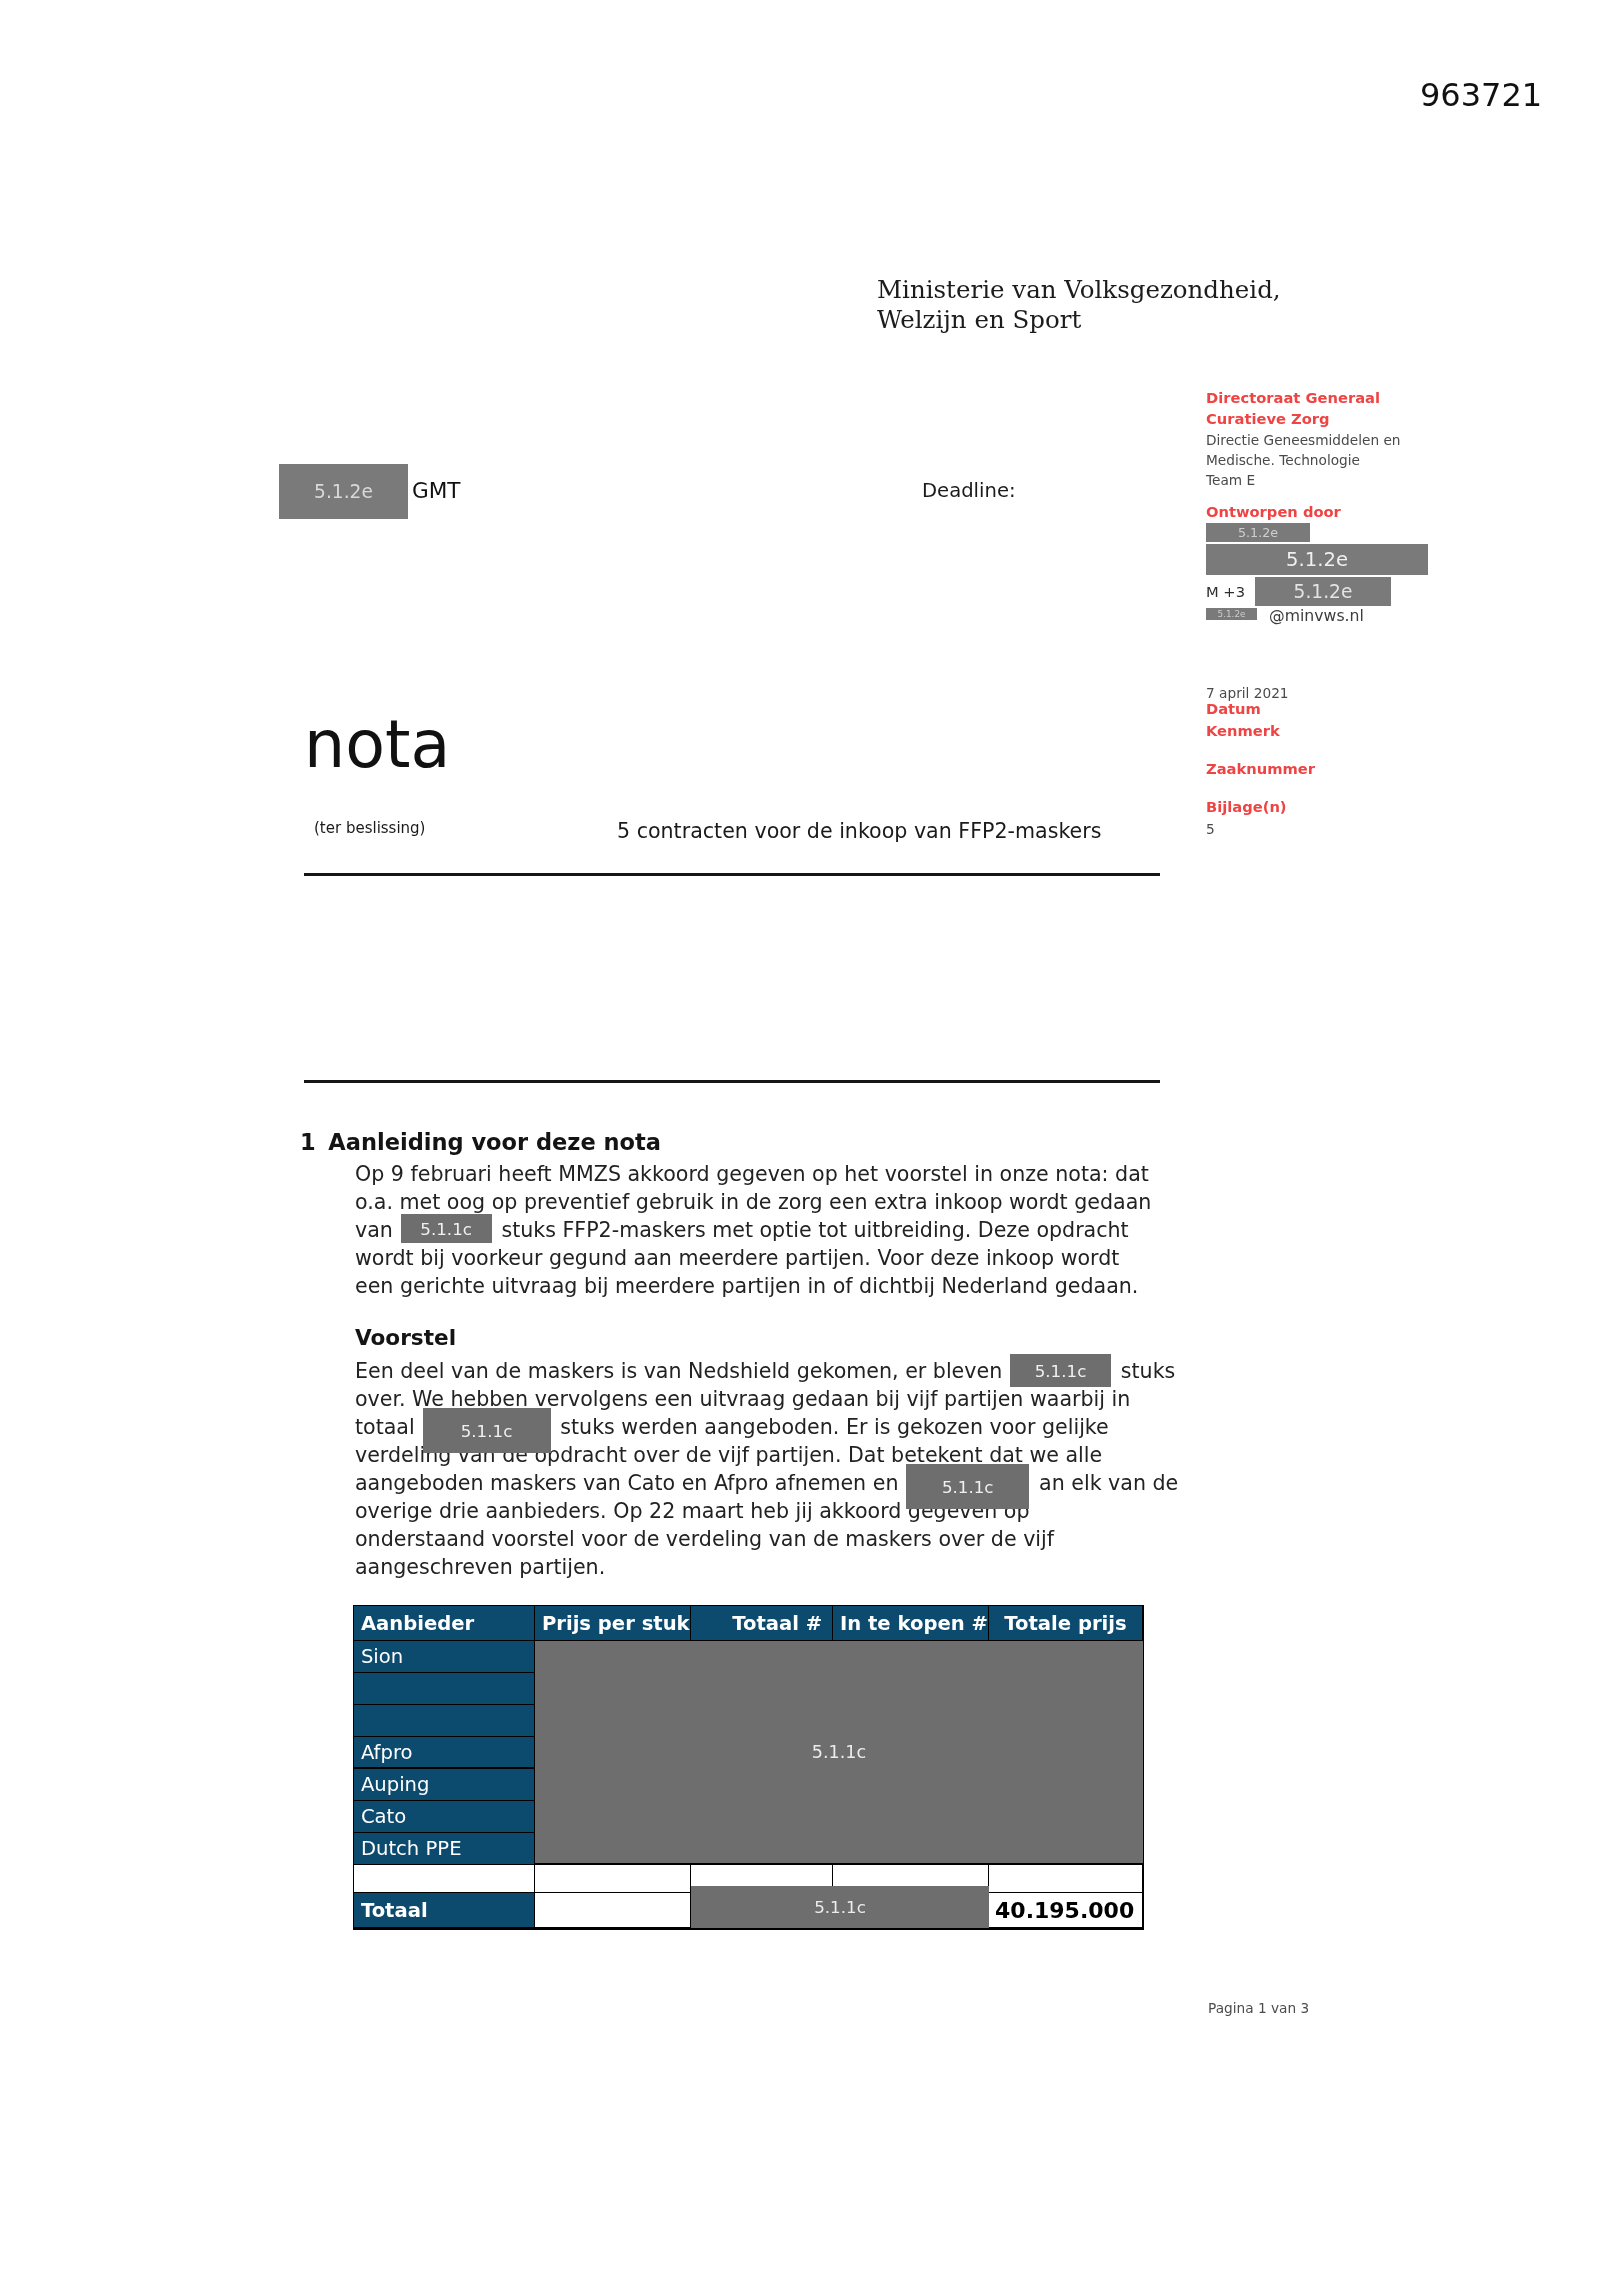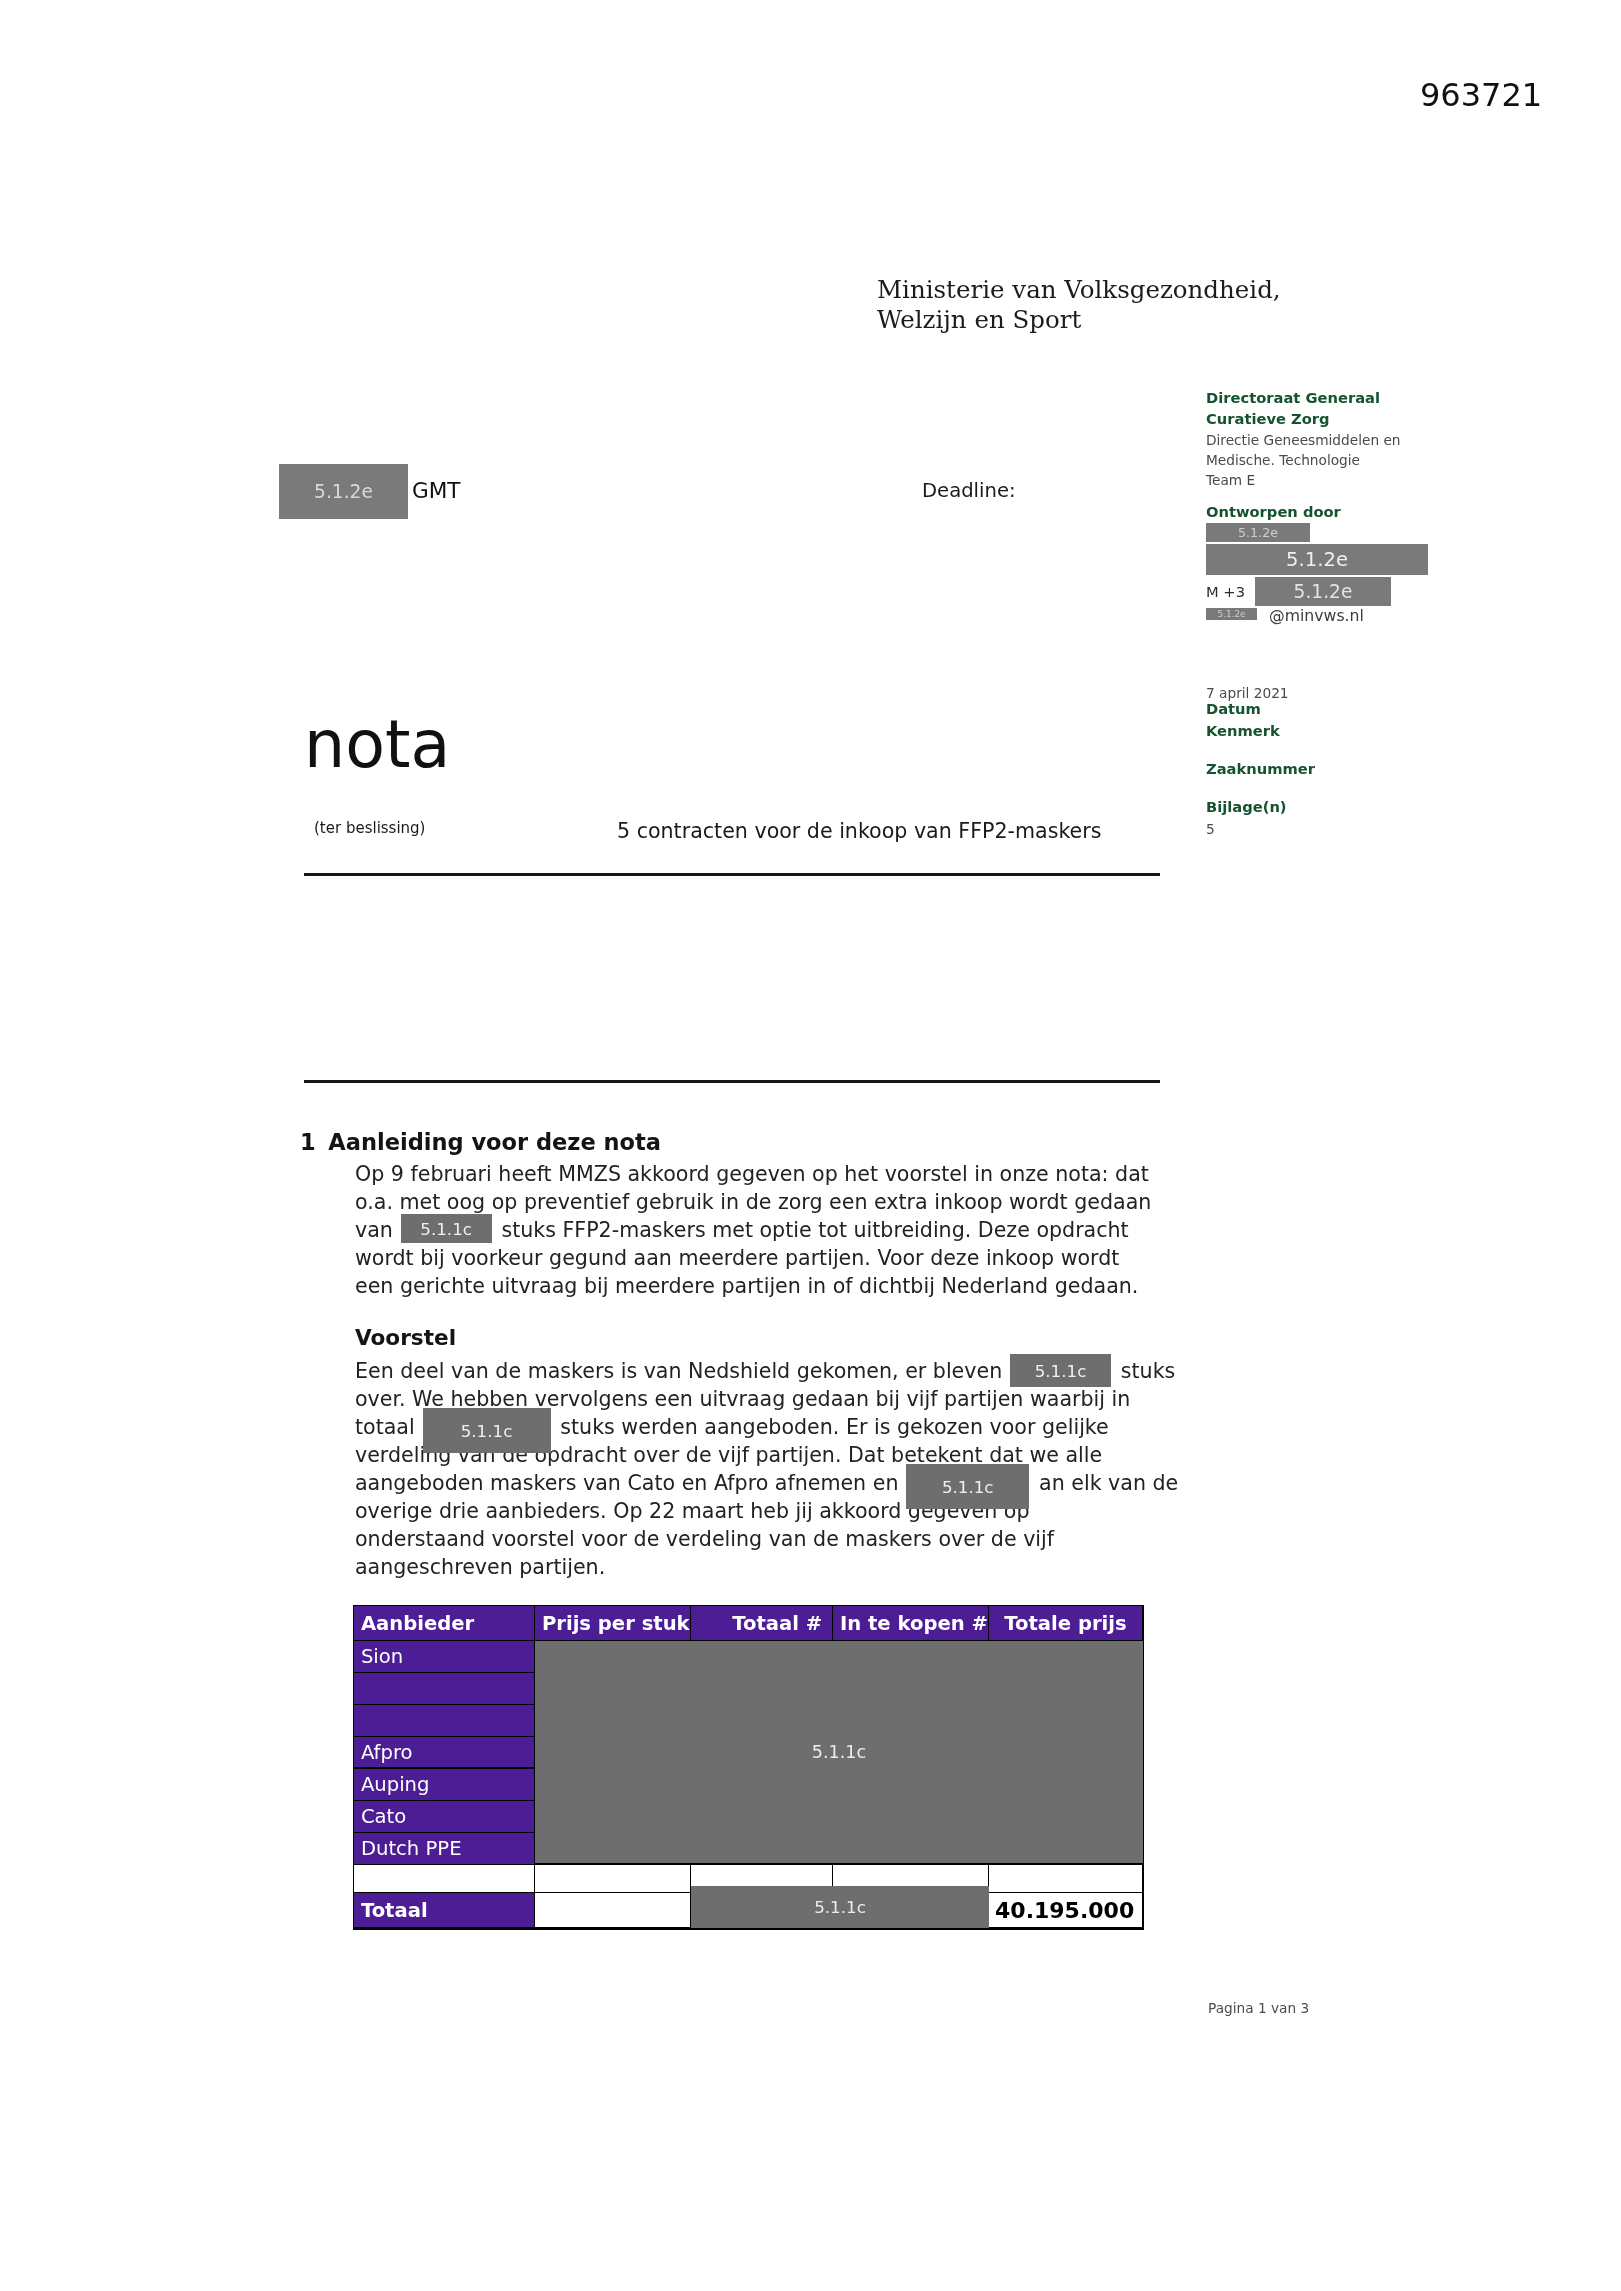--- a/index.html
+++ b/index.html
@@ -15,21 +15,21 @@
             font-size:24.5px;line-height:30px;color:#1c1c1c;}
 
   
   .redact{background:#7a7a7a;color:#d9d9d9;display:flex;align-items:center;justify-content:center;}
   .gmt-redact{left:279px;top:464px;width:129px;height:55px;font-size:18.6px;}
   .gmt-label{left:412px;top:478px;font-size:21.6px;color:#111;}
   .deadline{left:922px;top:479px;font-size:19.6px;color:#1b1b1b;}
 
   
   .sb{left:1206px;font-size:13.7px;color:#4a4a4a;}
-  .sb-bold{font-weight:bold;color:#14532d;font-size:14.7px;}
+  .sb-bold{font-weight:bold;color:#ef4444;font-size:14.7px;}
   .bar1{left:1206px;top:523px;width:104px;height:18.6px;font-size:12.7px;color:#cfcfcf;}
   .bar2{left:1206px;top:544px;width:222px;height:31px;font-size:19.6px;color:#f0f0f0;}
   .bar3{left:1255px;top:577px;width:136px;height:29px;font-size:18.6px;color:#e4e4e4;}
   .bar4{left:1206px;top:608px;width:51px;height:11.8px;font-size:8.8px;color:#cccccc;}
   .phone{left:1206px;top:583px;font-size:14.7px;color:#2e2e2e;}
   .email{left:1269px;top:606px;font-size:15.7px;color:#3c3c3c;}
 
   
   .nota{left:304px;top:706px;font-size:65px;line-height:78px;color:#111;}
   .qualifier{left:314px;top:819px;font-size:15px;}
@@ -55,21 +55,21 @@
   .rv2{width:128px;}
   .rv3{width:123px;}
 
   
   .tbl{left:353px;top:1605px;display:grid;
     grid-template-columns:181px 156px 142px 156px 154px;
     grid-template-rows:35px repeat(7,32px) 28px 35px;
     border:1px solid #000;border-bottom:2px solid #000;background:#fff;}
   .cell{border-right:1px solid #000;border-bottom:1px solid #000;box-sizing:border-box;
     display:flex;align-items:center;font-size:19.6px;overflow:hidden;}
-  .green{background:#4c1d95;color:#ffffff;padding-left:6.9px;}
+  .green{background:#0c4a6e;color:#ffffff;padding-left:6.9px;}
   .ghead{font-weight:bold;}
   .ar{justify-content:flex-end;padding-right:9.8px;padding-left:0;}
   .ac{justify-content:center;padding-left:0;}
   .heavy{border-bottom:2.9px solid #000;}
   .block-redact{grid-row:2/9;grid-column:2/6;background:#6e6e6e;color:#ececec;
     display:flex;align-items:center;justify-content:center;font-size:17.6px;
     border-bottom:2.9px solid #000;box-sizing:border-box;}
   .t-redact{grid-row:10;grid-column:3/5;background:#6e6e6e;color:#ececec;
     display:flex;align-items:center;justify-content:center;font-size:16.7px;
     position:relative;top:-6.9px;height:calc(100% + 6.9px);z-index:1;box-sizing:border-box;}

